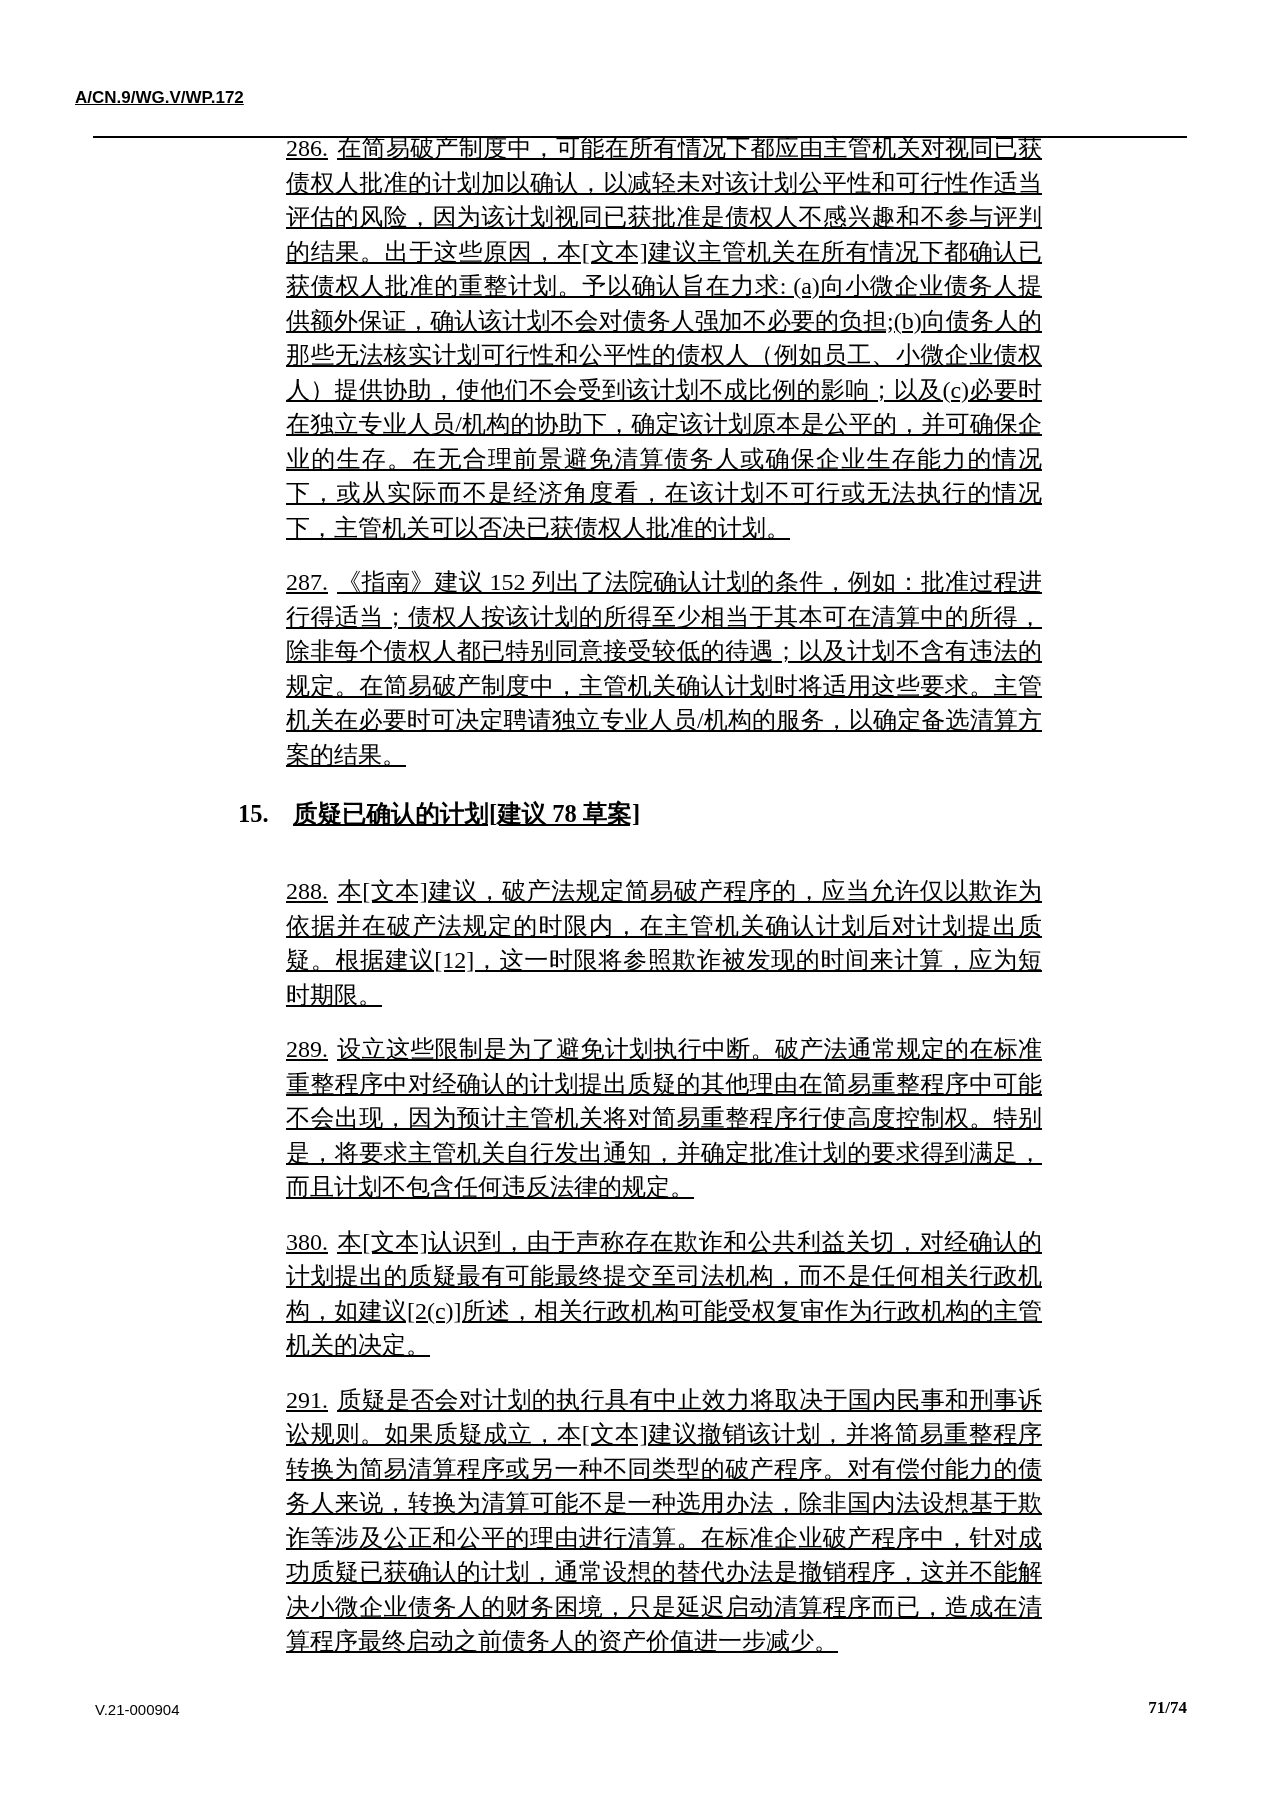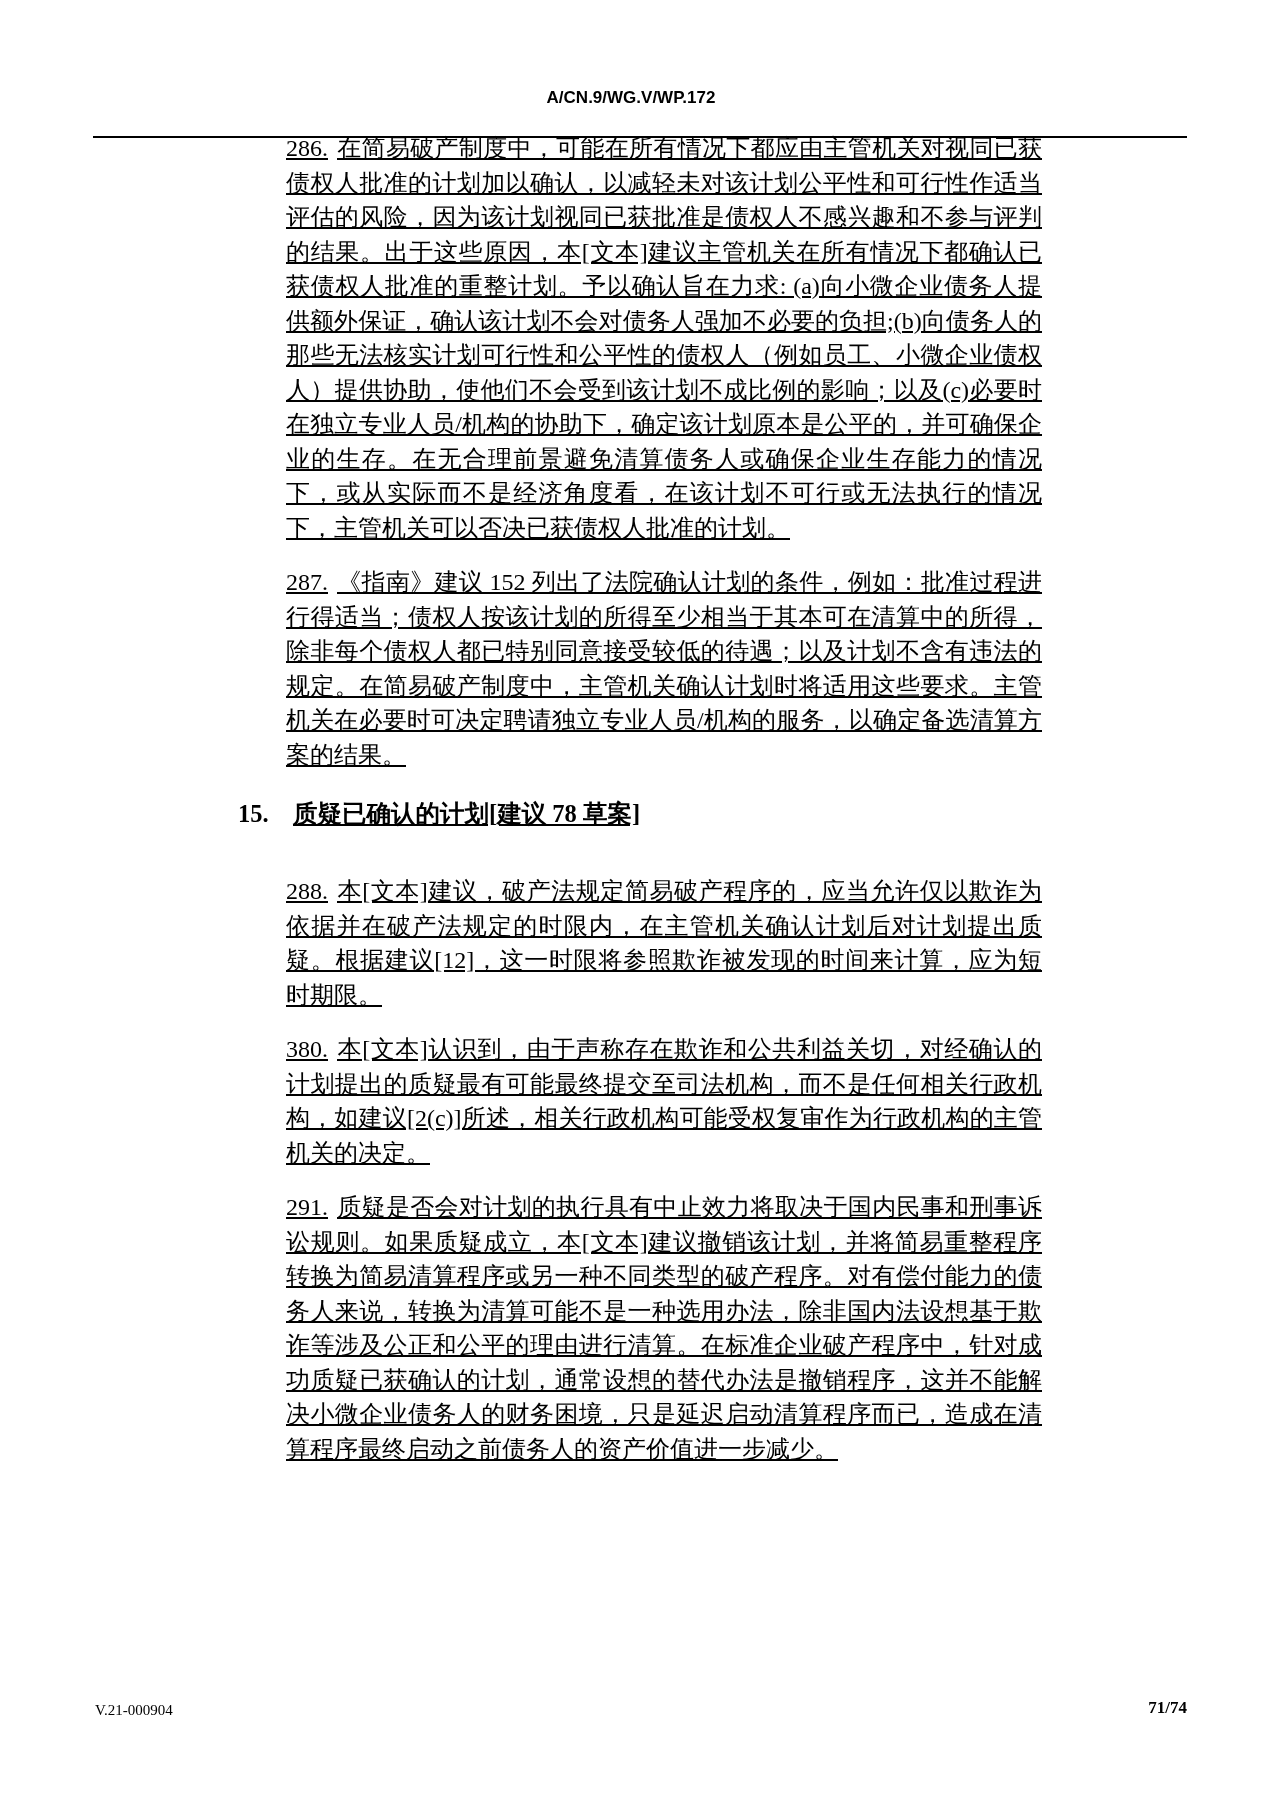--- a/index.html
+++ b/index.html
@@ -10,25 +10,26 @@
     background: #ffffff;
     overflow: hidden;
     font-family: "Liberation Serif", "DejaVu Serif", serif;
     color: #000000;
   }
   .doc-symbol {
     position: absolute;
     top: 88px;
     left: 75px;
     right: 93px;
-    text-align: center;
+    text-align: left;
     font-family: "Liberation Sans", "DejaVu Sans", sans-serif;
     font-weight: bold;
     font-size: 17px;
     line-height: 20px;
+    text-decoration: underline;
   }
   .header-rule {
     position: absolute;
     top: 136px;
     left: 93px;
     right: 93px;
     height: 0;
     border-top: 2px solid #000000;
   }
   .content {
@@ -57,21 +58,21 @@
     left: -48px;
     top: 0;
   }
   .section-title { padding-left: 7px; text-align: right; }
   .footer-docnum {
     position: absolute;
     left: 95px;
     top: 1701px;
     font-size: 15px;
     line-height: 18px;
-    font-family: Liberation Serif, serif;
+    font-family: Liberation Sans, sans-serif;
     text-align: right;
   }
   .footer-page {
     position: absolute;
     right: 93px;
     top: 1697px;
     font-family: Liberation Serif, serif;
     font-weight: bold;
     font-size: 17px;
     line-height: 21px;
@@ -88,20 +89,21 @@
   <div class="content">
 
     <p class="para"><span class="para-num">286.</span><span>在简易破产制度中，可能在所有情况下都应由主管机关对视同已获债权人批准的计划加以确认，以减轻未对该计划公平性和可行性作适当评估的风险，因为该计划视同已获批准是债权人不感兴趣和不参与评判的结果。出于这些原因，本[文本]建议主管机关在所有情况下都确认已获债权人批准的重整计划。予以确认旨在力求: (a)向小微企业债务人提供额外保证，确认该计划不会对债务人强加不必要的负担;(b)向债务人的那些无法核实计划可行性和公平性的债权人（例如员工、小微企业债权人）提供协助，使他们不会受到该计划不成比例的影响；以及(c)必要时在独立专业人员/机构的协助下，确定该计划原本是公平的，并可确保企业的生存。在无合理前景避免清算债务人或确保企业生存能力的情况下，或从实际而不是经济角度看，在该计划不可行或无法执行的情况下，主管机关可以否决已获债权人批准的计划。</span></p>
 
     <p class="para"><span class="para-num">287.</span><span>《指南》建议 152 列出了法院确认计划的条件，例如：批准过程进行得适当；债权人按该计划的所得至少相当于其本可在清算中的所得，除非每个债权人都已特别同意接受较低的待遇；以及计划不含有违法的规定。在简易破产制度中，主管机关确认计划时将适用这些要求。主管机关在必要时可决定聘请独立专业人员/机构的服务，以确定备选清算方案的结果。</span></p>
 
     <div class="section-heading"><span class="section-num">15.</span><span class="section-title">质疑已确认的计划[建议 78 草案]</span></div>
 
     <p class="para"><span class="para-num">288.</span><span>本[文本]建议，破产法规定简易破产程序的，应当允许仅以欺诈为依据并在破产法规定的时限内，在主管机关确认计划后对计划提出质疑。根据建议[12]，这一时限将参照欺诈被发现的时间来计算，应为短时期限。</span></p>
 
+    <p class="para"><span class="para-num">289.</span><span>设立这些限制是为了避免计划执行中断。破产法通常规定的在标准重整程序中对经确认的计划提出质疑的其他理由在简易重整程序中可能不会出现，因为预计主管机关将对简易重整程序行使高度控制权。特别是，将要求主管机关自行发出通知，并确定批准计划的要求得到满足，而且计划不包含任何违反法律的规定。</span></p>
 
     <p class="para"><span class="para-num">380.</span><span>本[文本]认识到，由于声称存在欺诈和公共利益关切，对经确认的计划提出的质疑最有可能最终提交至司法机构，而不是任何相关行政机构，如建议[2(c)]所述，相关行政机构可能受权复审作为行政机构的主管机关的决定。</span></p>
 
     <p class="para"><span class="para-num">291.</span><span>质疑是否会对计划的执行具有中止效力将取决于国内民事和刑事诉讼规则。如果质疑成立，本[文本]建议撤销该计划，并将简易重整程序转换为简易清算程序或另一种不同类型的破产程序。对有偿付能力的债务人来说，转换为清算可能不是一种选用办法，除非国内法设想基于欺诈等涉及公正和公平的理由进行清算。在标准企业破产程序中，针对成功质疑已获确认的计划，通常设想的替代办法是撤销程序，这并不能解决小微企业债务人的财务困境，只是延迟启动清算程序而已，造成在清算程序最终启动之前债务人的资产价值进一步减少。</span></p>
 
   </div>
 
   <div class="footer-docnum">V.21-000904</div>
   <div class="footer-page">71/74</div>
 

